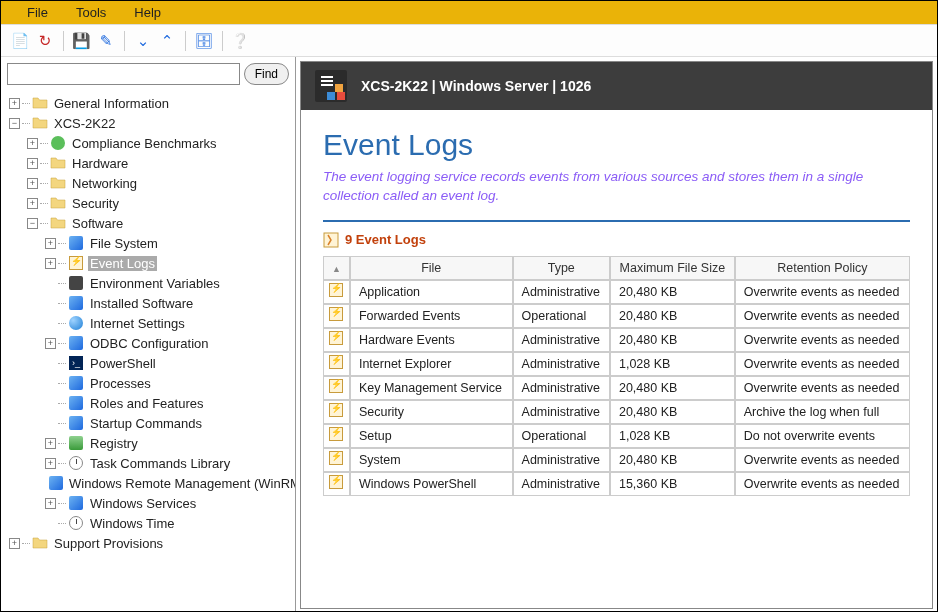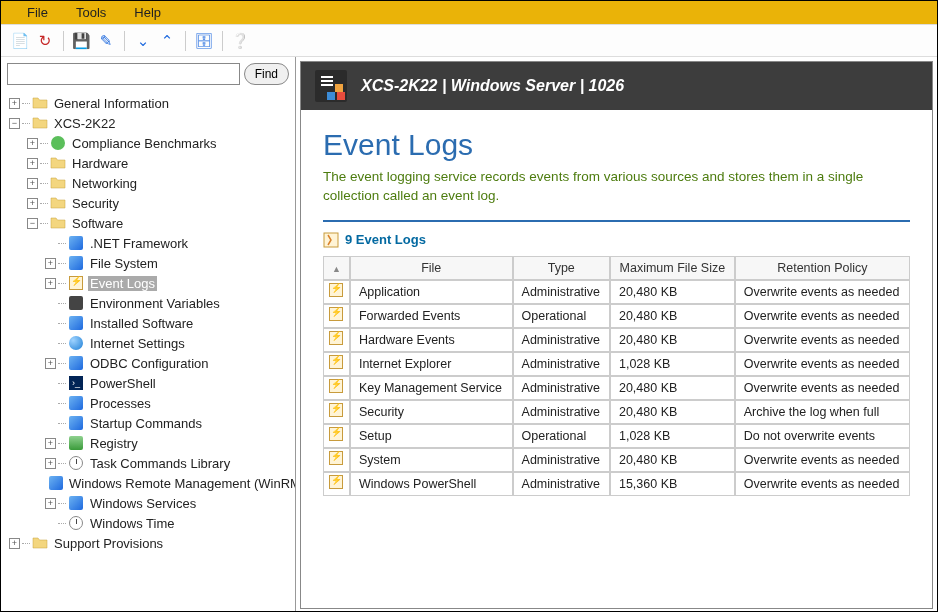--- a/index.html
+++ b/index.html
@@ -22,25 +22,25 @@
   .node-label { padding: 0 2px; }
   .node-label.selected { background: #aaa; color: #fff; }
   .folder { fill: #f3d67f; stroke: #c7a23f; stroke-width: 0.5; }
   .right { flex: 1; display: flex; flex-direction: column; background: #fff; }
   .pane-wrap { margin: 4px; border: 1px solid #888; flex: 1; display: flex; flex-direction: column; overflow: hidden; }
   .hdr { background: #3d3d3d; color: #fff; display: flex; align-items: center; padding: 8px 14px; gap: 14px; height: 48px; }
   .hdr-icon { width: 32px; height: 32px; background: #2b2b2b; border-radius: 2px; display: flex; align-items: center; justify-content: center; position: relative; }
   .hdr-icon .bars { position: absolute; left: 6px; top: 6px; display: flex; flex-direction: column; gap: 2px; }
   .hdr-icon .bars span { width: 12px; height: 2px; background: #fff; }
   .hdr-icon .sq { position: absolute; width: 8px; height: 8px; }
-  .hdr-title { font-weight: 600; font-size: 16px; font-style: italic; }
+  .hdr-title { font-weight: 600; font-size: 14px; }
   .content { padding: 18px 22px 10px 22px; overflow: auto; flex: 1; }
   .content h1 { font-size: 30px; font-weight: 400; color: #2b6cb0; margin-bottom: 6px; }
-  .content .desc { color: #4d7c0f; font-size: 13.5px; line-height: 1.4; margin-bottom: 14px; max-width: 560px; }
-  .section-bar { border-top: 2px solid #2b6cb0; padding-top: 10px; display: flex; align-items: center; gap: 6px; margin-bottom: 8px; font-size: 13px; font-weight: 600; color: #0369a1; }
+  .content .desc { color: #8b5cf6; font-size: 13.5px; line-height: 1.4; margin-bottom: 14px; max-width: 560px; font-style: italic; }
+  .section-bar { border-top: 2px solid #2b6cb0; padding-top: 10px; display: flex; align-items: center; gap: 6px; margin-bottom: 8px; font-size: 13px; font-weight: 600; color: #c2410c; }
   .section-bar .sicon { width: 16px; height: 16px; display: inline-flex; }
   table.data { width: 100%; border-collapse: separate; border-spacing: 0; font-size: 12.5px; }
   table.data th, table.data td { border: 1px solid #ccc; padding: 4px 8px; text-align: left; }
   table.data th { background: #f7f7f7; font-weight: 400; color: #333; text-align: center; }
   table.data th:first-child { width: 24px; }
   table.data td.icon-cell { text-align: center; padding: 2px; }
   .sort-arrow { font-size: 9px; color: #888; }
   .row-icon { width: 14px; height: 14px; display: inline-block; border: 1px solid #c89b3c; background: #fff4d6; position: relative; }
   .row-icon::after { content: "⚡"; font-size: 9px; position: absolute; left: 1px; top: -1px; color: #d9822b; }
   
@@ -147,28 +147,20 @@
           <span class="twist">−</span>
           <span style="width: 8px; border-top: 1px dotted rgb(170, 170, 170); height: 1px; margin-right: 2px;"></span>
           <span class="node-icon">
             <svg width="16" height="16" viewBox="0 0 16 16">
               <path class="folder" d="M1 3 h5 l1.5 2 H15 v8 H1 z"></path>
             </svg>
           </span>
           <span class="node-label">Software</span>
         </div>
         <div class="tree-row" style="padding-left: 40px;">
-          <span class="twist empty"></span>
-          <span style="width: 8px; border-top: 1px dotted rgb(170, 170, 170); height: 1px; margin-right: 2px;"></span>
-          <span class="node-icon">
-            <div class="leaf-generic" style="width:14px;height:14px"></div>
-          </span>
-          <span class="node-label">.NET Framework</span>
-        </div>
-        <div class="tree-row" style="padding-left: 40px;">
           <span class="twist">+</span>
           <span style="width: 8px; border-top: 1px dotted rgb(170, 170, 170); height: 1px; margin-right: 2px;"></span>
           <span class="node-icon">
             <div class="leaf-generic" style="width:14px;height:14px"></div>
           </span>
           <span class="node-label">File System</span>
         </div>
         <div class="tree-row" style="padding-left: 40px;">
           <span class="twist">+</span>
           <span style="width: 8px; border-top: 1px dotted rgb(170, 170, 170); height: 1px; margin-right: 2px;"></span>
@@ -217,20 +209,28 @@
           </span>
           <span class="node-label">PowerShell</span>
         </div>
         <div class="tree-row" style="padding-left: 40px;">
           <span class="twist empty"></span>
           <span style="width: 8px; border-top: 1px dotted rgb(170, 170, 170); height: 1px; margin-right: 2px;"></span>
           <span class="node-icon">
             <div class="leaf-generic" style="width:14px;height:14px"></div>
           </span>
           <span class="node-label">Processes</span>
+        </div>
+        <div class="tree-row" style="padding-left: 40px;">
+          <span class="twist empty"></span>
+          <span style="width: 8px; border-top: 1px dotted rgb(170, 170, 170); height: 1px; margin-right: 2px;"></span>
+          <span class="node-icon">
+            <div class="leaf-generic" style="width:14px;height:14px"></div>
+          </span>
+          <span class="node-label">Roles and Features</span>
         </div>
         <div class="tree-row" style="padding-left: 40px;">
           <span class="twist empty"></span>
           <span style="width: 8px; border-top: 1px dotted rgb(170, 170, 170); height: 1px; margin-right: 2px;"></span>
           <span class="node-icon">
             <div class="leaf-generic" style="width:14px;height:14px"></div>
           </span>
           <span class="node-label">Startup Commands</span>
         </div>
         <div class="tree-row" style="padding-left: 40px;">

